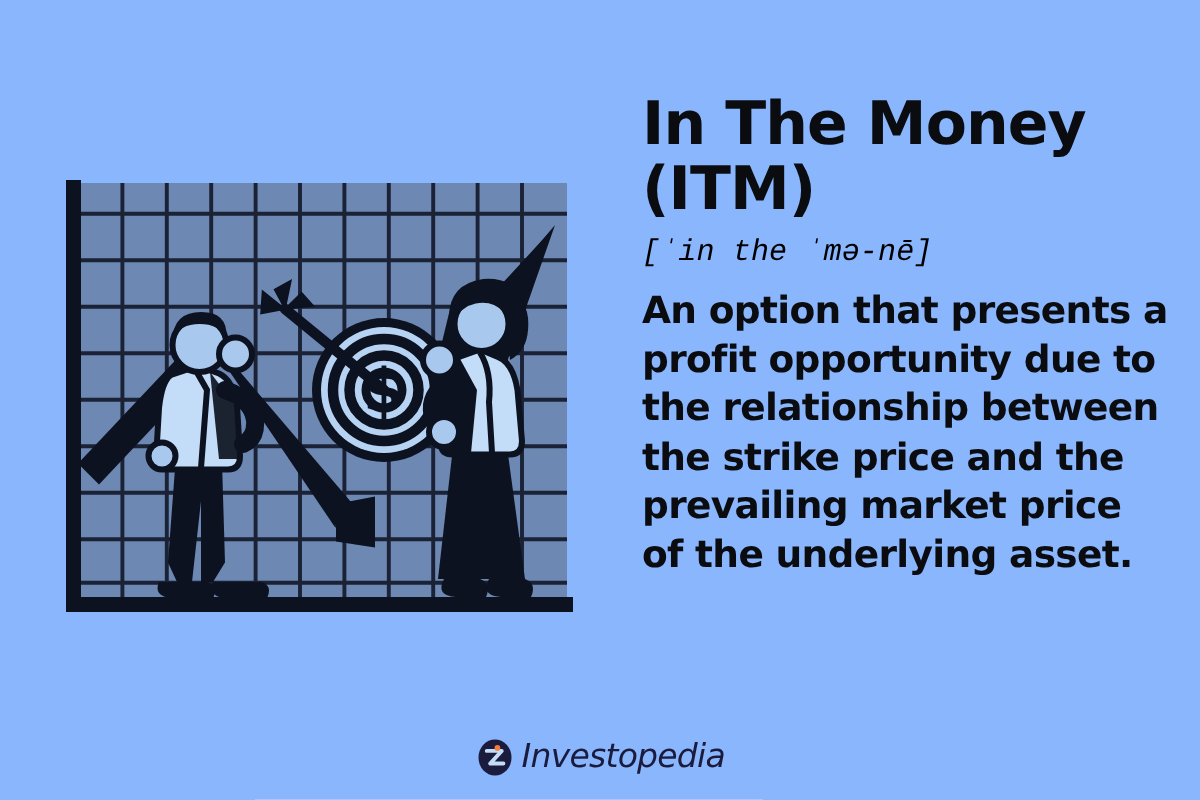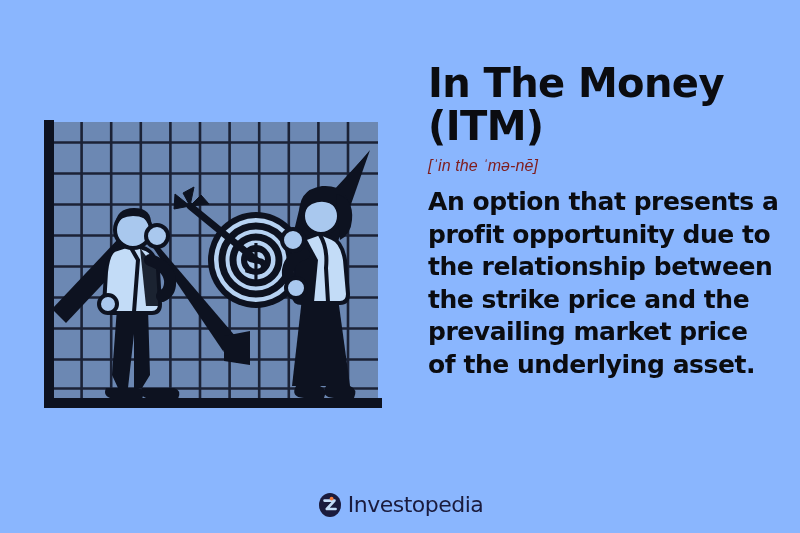--- a/index.html
+++ b/index.html
@@ -40,25 +40,25 @@
   #title {
     font-family: "DejaVu Sans", sans-serif;
     font-weight: bold;
     font-size: 40px;
     line-height: 1.08;
     color: #0b0c10;
     letter-spacing: -0.6px;
     margin: 0;
   }
   #pronunciation {
-    font-family: Liberation Sans, sans-serif;
+    font-family: Liberation Mono, monospace;
     font-style: italic;
     font-weight: normal;
-    font-size: 16px;
-    color: #7f1d1d;
+    font-size: 20px;
+    color: #000000;
     margin: 9px 0 0 0;
     letter-spacing: 0.1px;
   }
   #definition {
     font-family: "DejaVu Sans", sans-serif;
     font-weight: bold;
     font-size: 25px;
     line-height: 1.30;
     color: #0b0c10;
     margin: 11px 0 0 0;
@@ -68,20 +68,21 @@
   
   #logo {
     position: absolute;
     left: 0;
     right: 0;
     top: 492px;
     display: flex;
     align-items: center;
     justify-content: center;
     gap: 5px;
+    font-style: italic;
   }
   #logo-mark { display: block; }
   #logo-text {
     font-family: "DejaVu Sans", sans-serif;
     font-size: 22px;
     font-weight: normal;
     color: #1a1b3d;
     letter-spacing: -0.5px;
     line-height: 1;
   }

